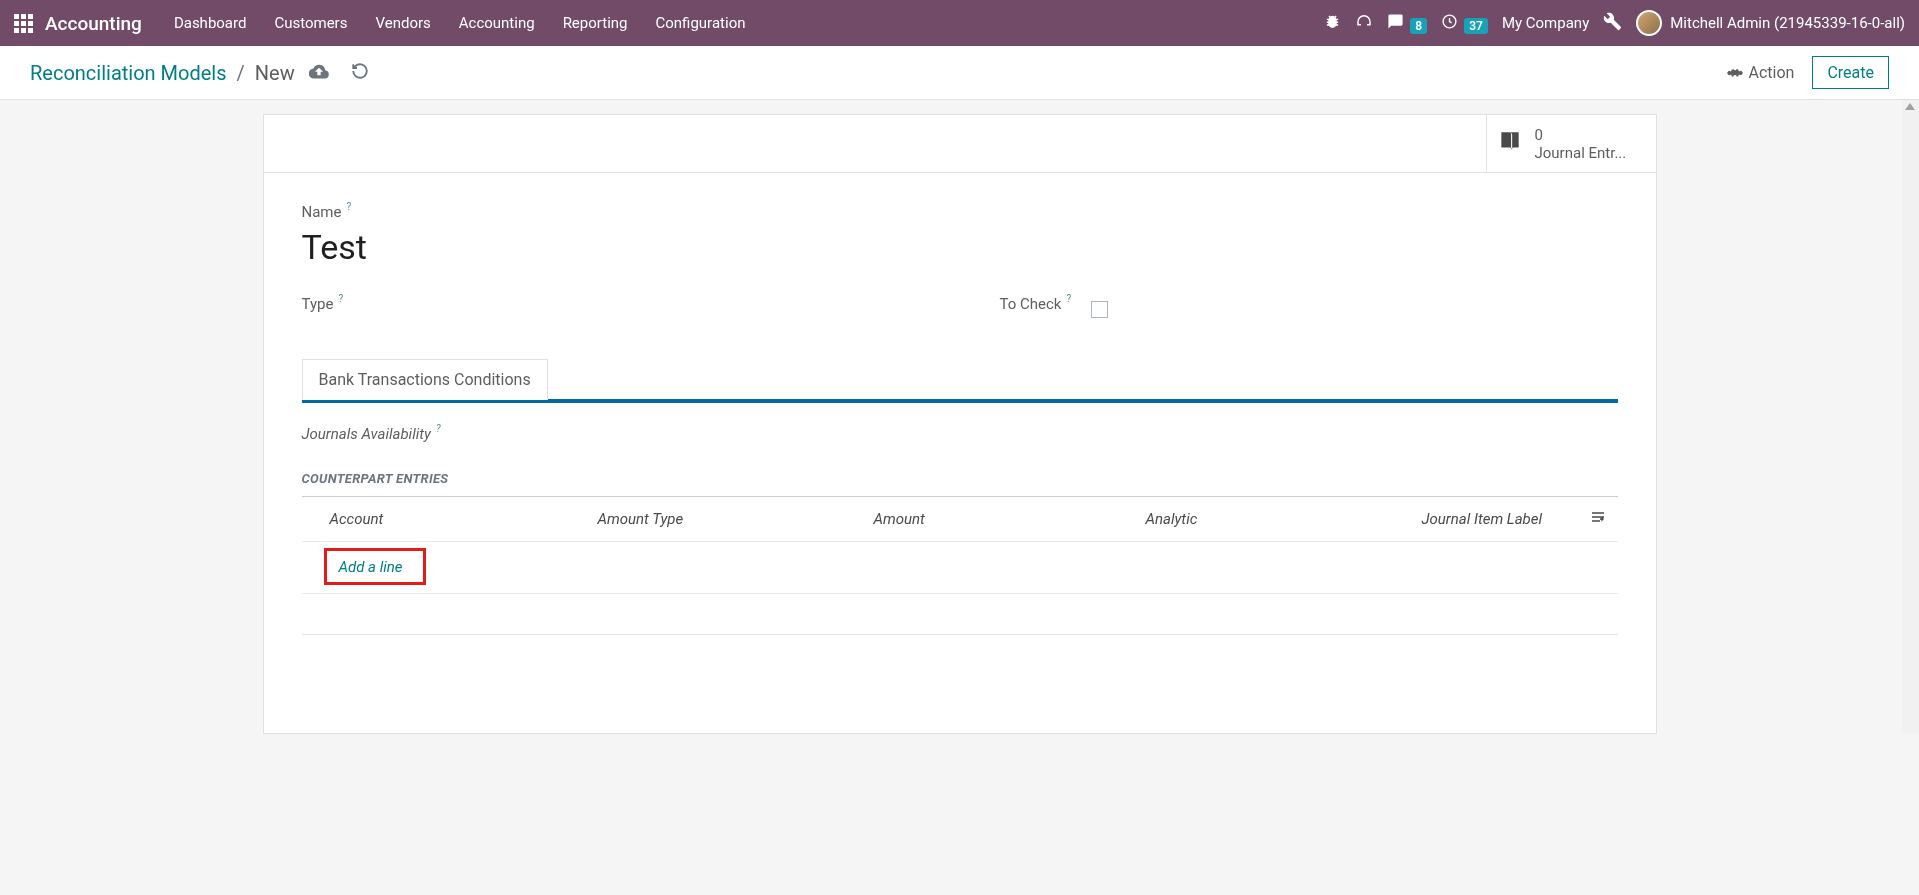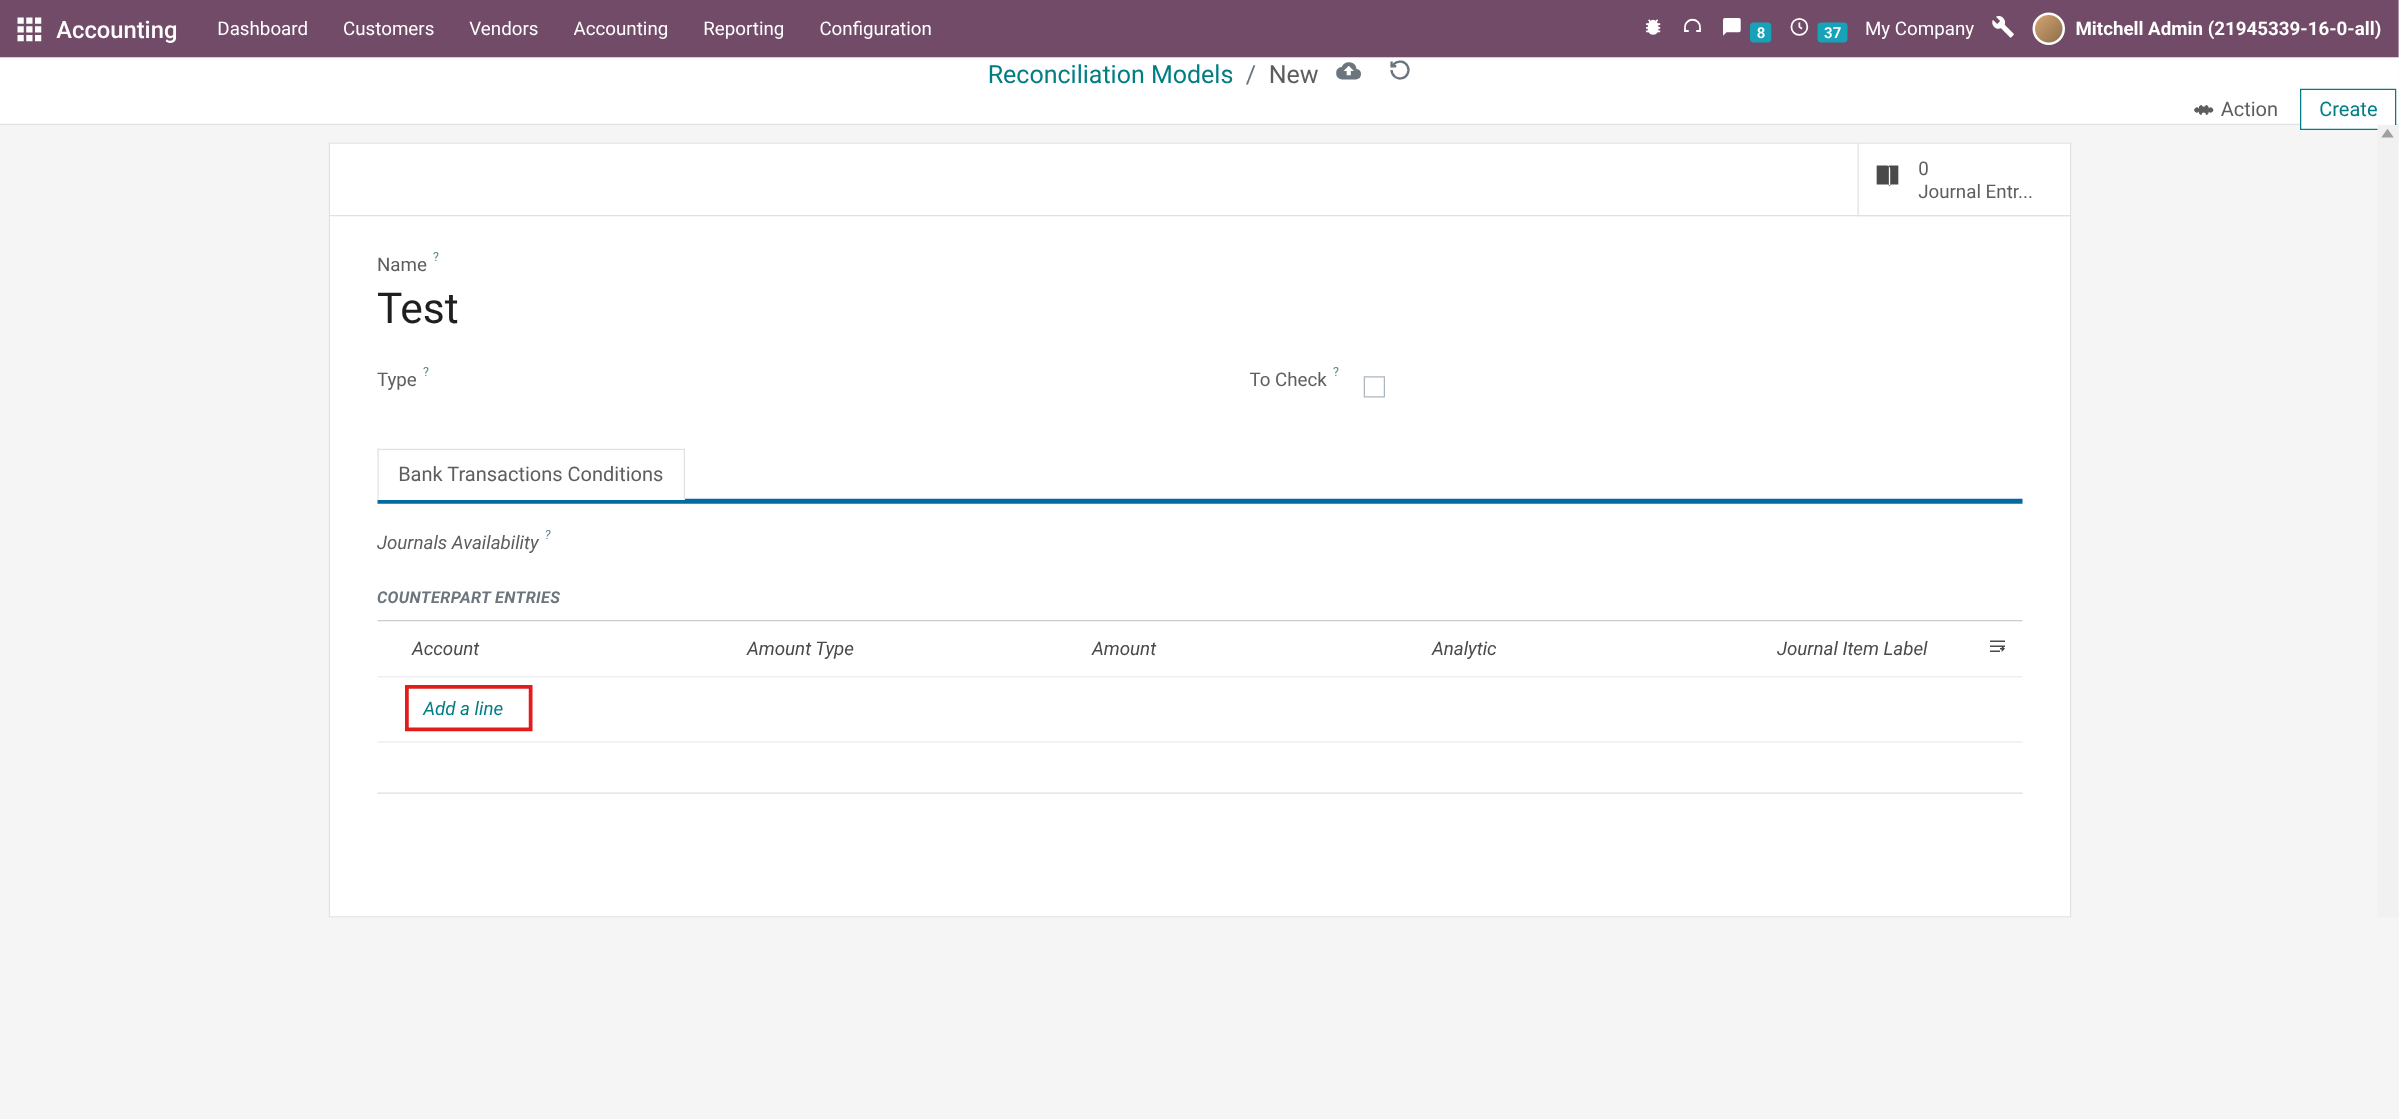--- a/index.html
+++ b/index.html
@@ -8,23 +8,23 @@
 .apps-icon { display:grid; grid-template-columns:repeat(3,5px); grid-template-rows:repeat(3,5px); gap:2px; margin-right:12px; cursor:pointer; }
 .apps-icon span { background:#fff; }
 .app-name { font-size:19px; font-weight:500; margin-right:18px; }
 .nav-menu { display:flex; gap:0; }
 .nav-item { padding:0 14px; color:#fff; cursor:pointer; font-size:15px; }
 .spacer { flex:1; }
 .top-icons { display:flex; align-items:center; gap:14px; }
 .top-icon { position:relative; cursor:pointer; color:#fff; font-size:16px; }
 .badge { background:#17a2b8; color:#fff; font-size:12px; padding:1px 5px; border-radius:3px; margin-left:2px; font-weight:600; }
 .company { font-size:15px; }
-.user-area { display:flex; align-items:center; gap:8px; cursor:pointer;font-weight:bold; }
+.user-area { display:flex; align-items:center; gap:8px; cursor:pointer; }
 .avatar { width:26px; height:26px; border-radius:50%; background:linear-gradient(135deg,#d4a574,#8b6f47); border:2px solid #fff; }
-.breadcrumb-bar { background:#fff; height:54px; display:flex; align-items:center; padding:0 2px; border-bottom:1px solid #dee2e6;flex-direction:column; }
+.breadcrumb-bar { background:#fff; height:54px; display:flex; align-items:center; padding:0 30px; border-bottom:1px solid #dee2e6; }
 .breadcrumb { display:flex; align-items:center; gap:10px; font-size:20px; }
 .breadcrumb a { color:#017e84; text-decoration:none; }
 .breadcrumb .sep { color:#6c757d; }
 .breadcrumb .current { color:#5f5e5e; }
 .bc-icon { color:#6c757d; margin-left:4px; cursor:pointer; font-size:17px; }
 .actions-right { margin-left:auto; display:flex; align-items:center; gap:18px; }
 .action-link { color:#5f5e5e; font-size:16px; cursor:pointer; display:flex; align-items:center; gap:6px; }
 .create-btn { border:1px solid #017e84; color:#017e84; background:#fff; padding:6px 14px; font-size:16px; cursor:pointer; border-radius:0; }
 .content-wrap { padding:0; display:flex; position:relative; }
 .scroll-gutter { position:absolute; right:0; top:0; width:17px; height:100%; background:#f1f1f1; }

